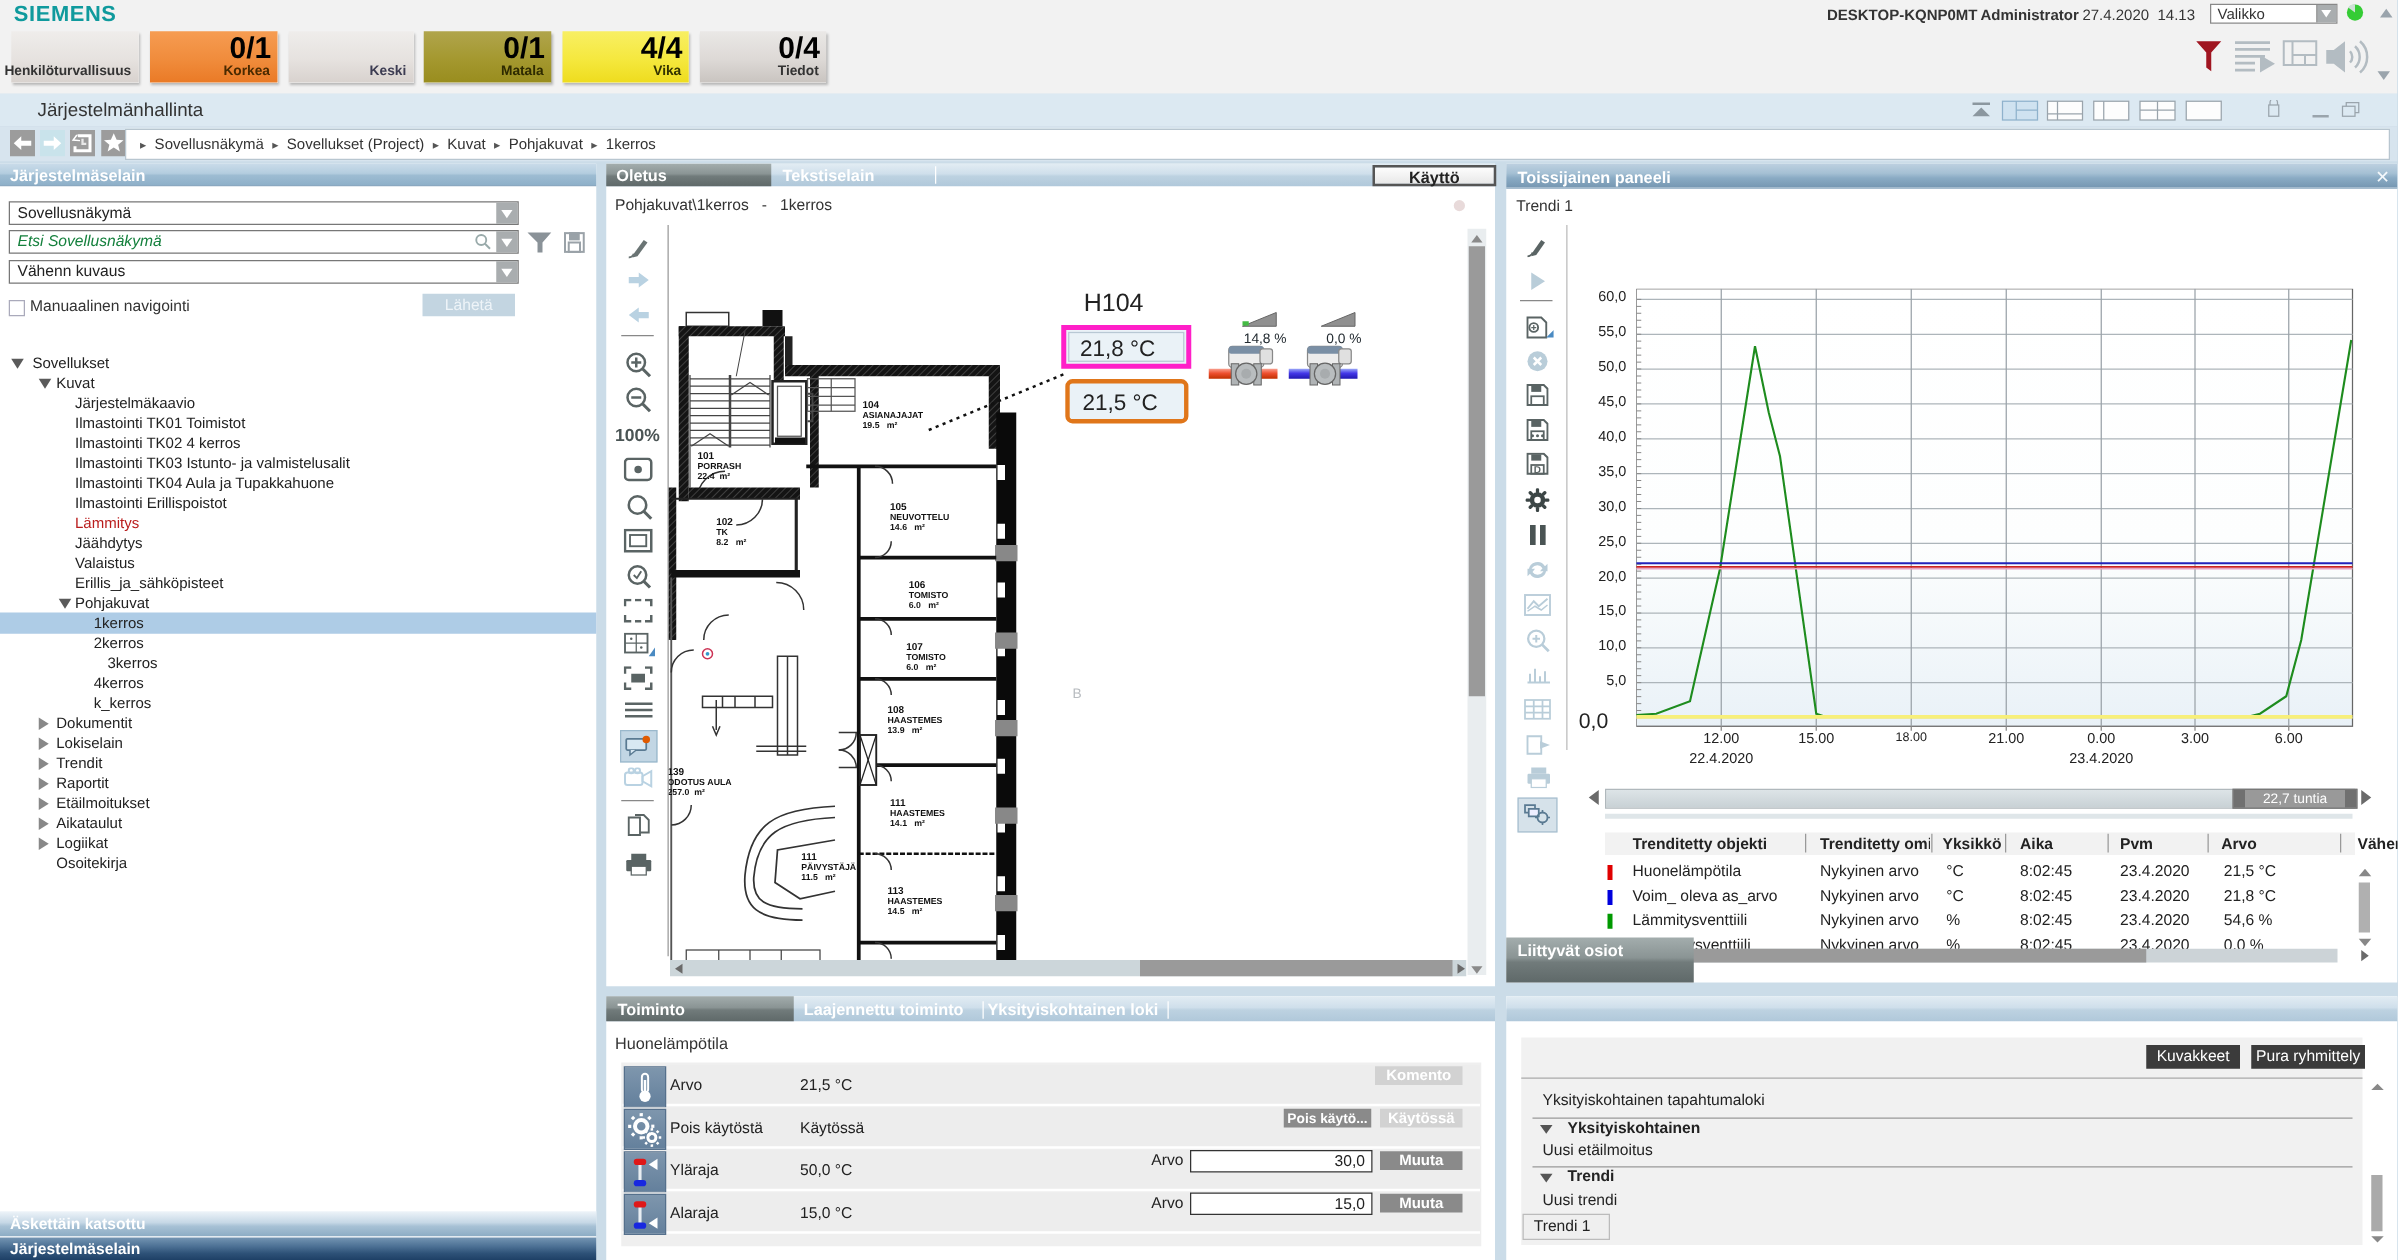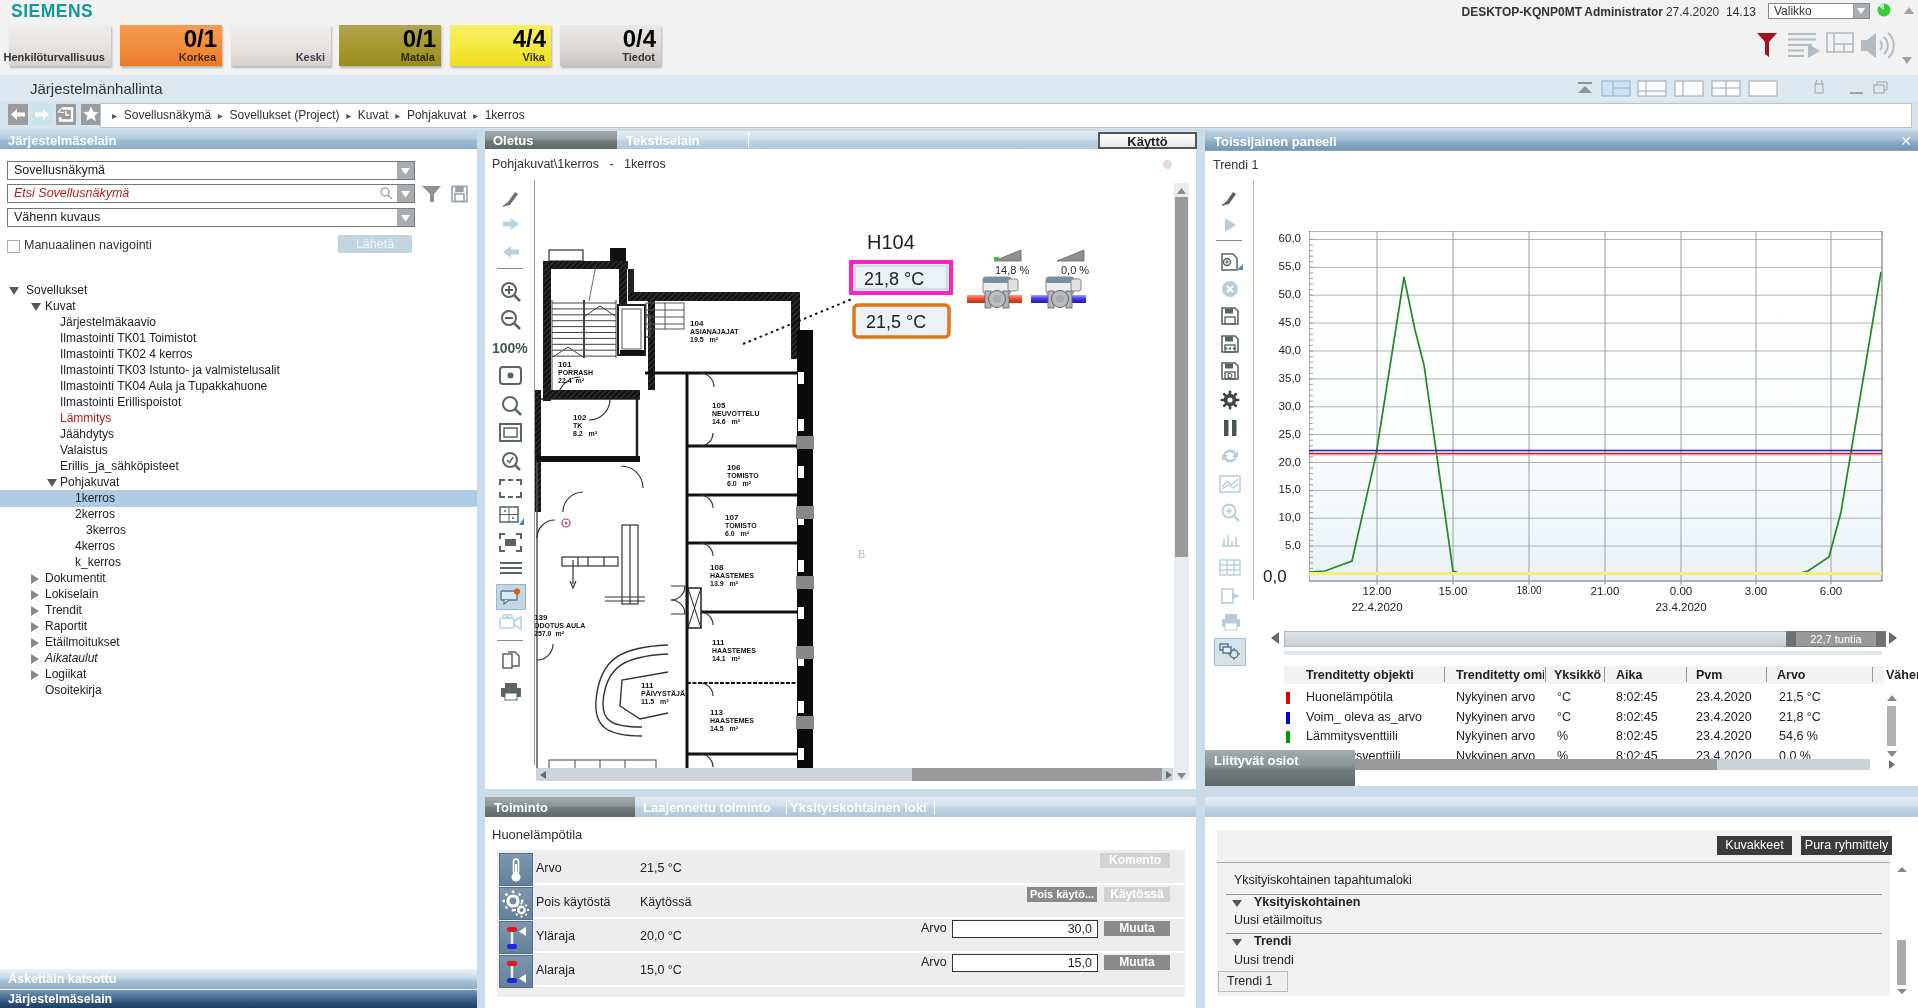--- a/index.html
+++ b/index.html
@@ -145,21 +145,21 @@
   </div>
 <div class="abs" style="left:7px;top:161px;width:406px;height:17px;background:#fff;border:1px solid #777;">
     <div class="abs" style="left:6px;top:1px;font-size:12.5px;color:#222;">Sovellusnäkymä</div>
     <div class="abs" style="right:0;top:0;width:17px;height:17px;background:#a9adaf;">
       <svg width="17" height="17">
         <polygon points="4,6 13,6 8.5,12.5" fill="#fff"></polygon>
       </svg>
     </div>
   </div>
 <div class="abs" style="left:7px;top:184px;width:406px;height:17px;background:#fff;border:1px solid #777;">
-    <div class="abs" style="left:6px;top:1px;font-size:12.5px;font-style:italic;color:#b91c1c;">Etsi Sovellusnäkymä</div>
+    <div class="abs" style="left:6px;top:1px;font-size:12.5px;font-style:italic;color:#15803d;">Etsi Sovellusnäkymä</div>
     <svg class="abs" style="right:20px;top:1px;" width="16" height="15">
       <circle cx="7" cy="6" r="4" fill="none" stroke="#9aa" stroke-width="1.5"></circle>
       <line x1="10" y1="9" x2="14" y2="13" stroke="#9aa" stroke-width="1.5"></line>
     </svg>
     <div class="abs" style="right:0;top:0;width:17px;height:17px;background:#a9adaf;">
       <svg width="17" height="17">
         <polygon points="4,6 13,6 8.5,12.5" fill="#fff"></polygon>
       </svg>
     </div>
   </div>
@@ -226,21 +226,21 @@
     <polygon points="1,1 9,6 1,11" fill="#888"></polygon>
   </svg>
 <div class="abs" style="left:45px;top:619px;font-size:12px;color:#222;">Raportit</div>
 <svg class="abs" style="left:30px;top:637px;" width="10" height="12">
     <polygon points="1,1 9,6 1,11" fill="#888"></polygon>
   </svg>
 <div class="abs" style="left:45px;top:635px;font-size:12px;color:#222;">Etäilmoitukset</div>
 <svg class="abs" style="left:30px;top:653px;" width="10" height="12">
     <polygon points="1,1 9,6 1,11" fill="#888"></polygon>
   </svg>
-<div class="abs" style="left:45px;top:651px;font-size:12px;color:#222;font-style:italic;">Aikataulut</div>
+<div class="abs" style="left:45px;top:651px;font-size:12px;color:#222;">Aikataulut</div>
 <svg class="abs" style="left:30px;top:669px;" width="10" height="12">
     <polygon points="1,1 9,6 1,11" fill="#888"></polygon>
   </svg>
 <div class="abs" style="left:45px;top:667px;font-size:12px;color:#222;">Logiikat</div>
 <div class="abs" style="left:45px;top:683px;font-size:12px;color:#222;">Osoitekirja</div>
 <div class="abs" style="left:0;top:969px;width:477px;height:20px;background:linear-gradient(#eef4f9,#c6d8e6 45%,#a7c1d5 60%,#8cacc4);color:#fff;font-size:12.5px;font-weight:bold;">
     <span style="position:absolute;left:8px;top:3px;">Äskettäin katsottu</span>
   </div>
 <div class="abs" style="left:0;top:990px;width:477px;height:18px;background:linear-gradient(#7495b3,#4c7094 40%,#2e5278 70%,#1e4066);color:#fff;font-size:12.5px;font-weight:bold;">
     <span style="position:absolute;left:8px;top:2px;">Järjestelmäselain</span>
@@ -644,21 +644,21 @@
 <div class="abs" style="left:498px;top:920px;width:686px;height:31px;background:#ededed;border-bottom:2px solid #fff;"></div>
 <div class="abs" style="left:499px;top:921px;width:32px;height:31px;background:linear-gradient(#7e96ad,#64809c);border:1px solid #55708c;">
     <svg width="32" height="32">
       <line x1="12" y1="8" x2="12" y2="24" stroke="#e8eef2" stroke-width="2.5"></line>
       <rect x="7" y="5" width="10" height="5" rx="2.5" fill="#e01818"></rect>
       <rect x="7" y="22" width="10" height="5" rx="2.5" fill="#1828e0"></rect>
       <polygon points="26,5 26,14 19,9.5" fill="#fff"></polygon>
     </svg>
   </div>
 <div class="abs" style="left:536px;top:929px;font-size:12.5px;color:#222;">Yläraja</div>
-<div class="abs" style="left:640px;top:929px;font-size:12.5px;color:#222;">20,0 °C</div>
+<div class="abs" style="left:640px;top:929px;font-size:12.5px;color:#222;">50,0 °C</div>
 <div class="abs" style="left:498px;top:954px;width:686px;height:31px;background:#ededed;border-bottom:2px solid #fff;"></div>
 <div class="abs" style="left:499px;top:955px;width:32px;height:31px;background:linear-gradient(#7e96ad,#64809c);border:1px solid #55708c;">
     <svg width="32" height="32">
       <line x1="12" y1="8" x2="12" y2="24" stroke="#e8eef2" stroke-width="2.5"></line>
       <rect x="7" y="5" width="10" height="5" rx="2.5" fill="#e01818"></rect>
       <rect x="7" y="22" width="10" height="5" rx="2.5" fill="#1828e0"></rect>
       <polygon points="26,18 26,27 19,22.5" fill="#fff"></polygon>
     </svg>
   </div>
 <div class="abs" style="left:536px;top:963px;font-size:12.5px;color:#222;">Alaraja</div>

